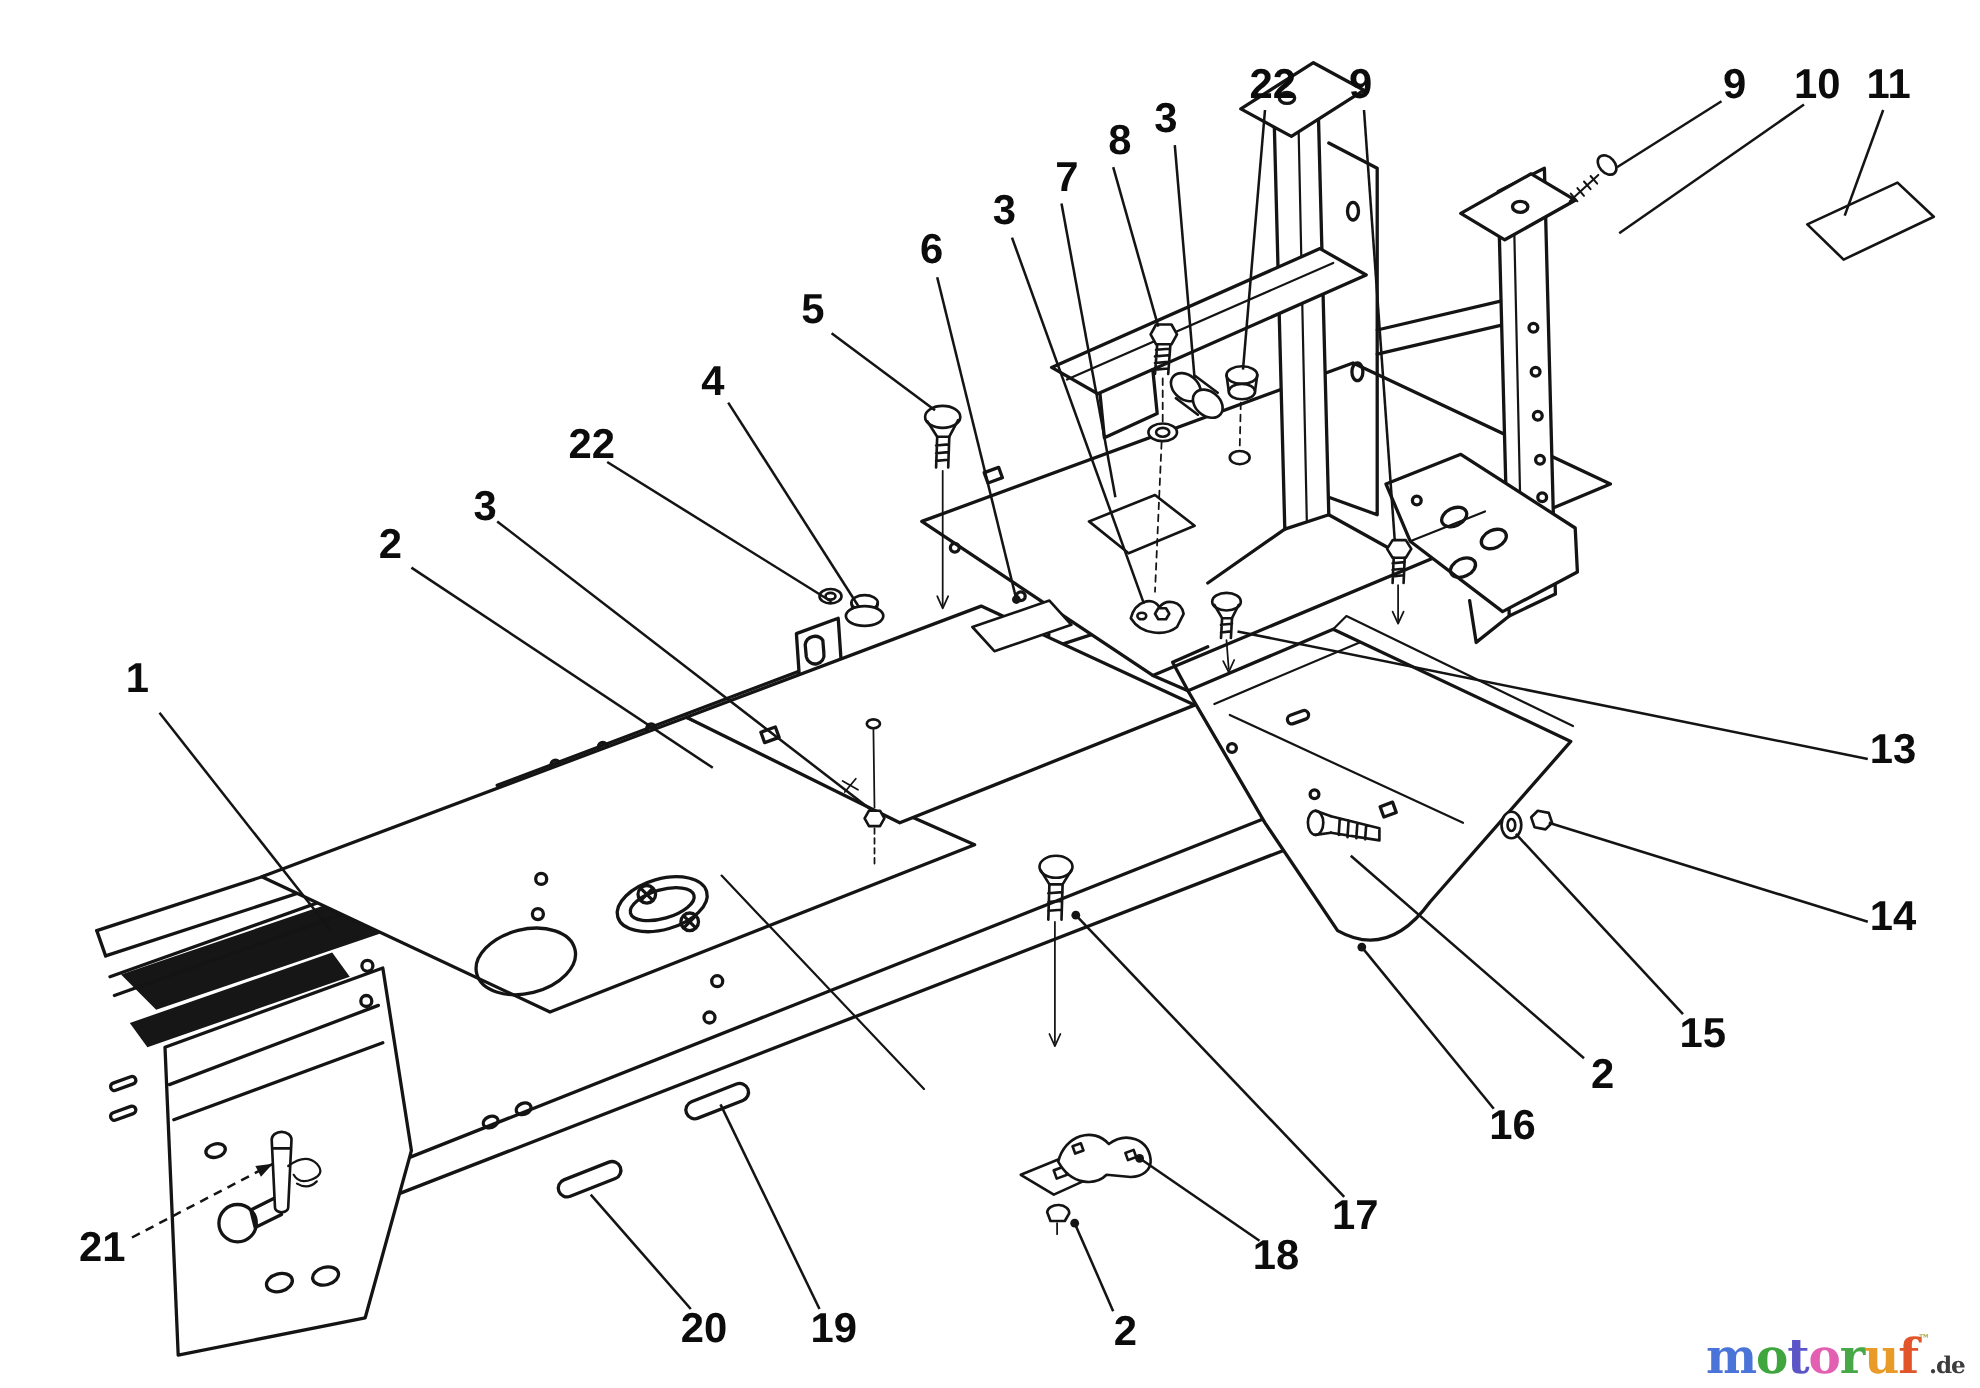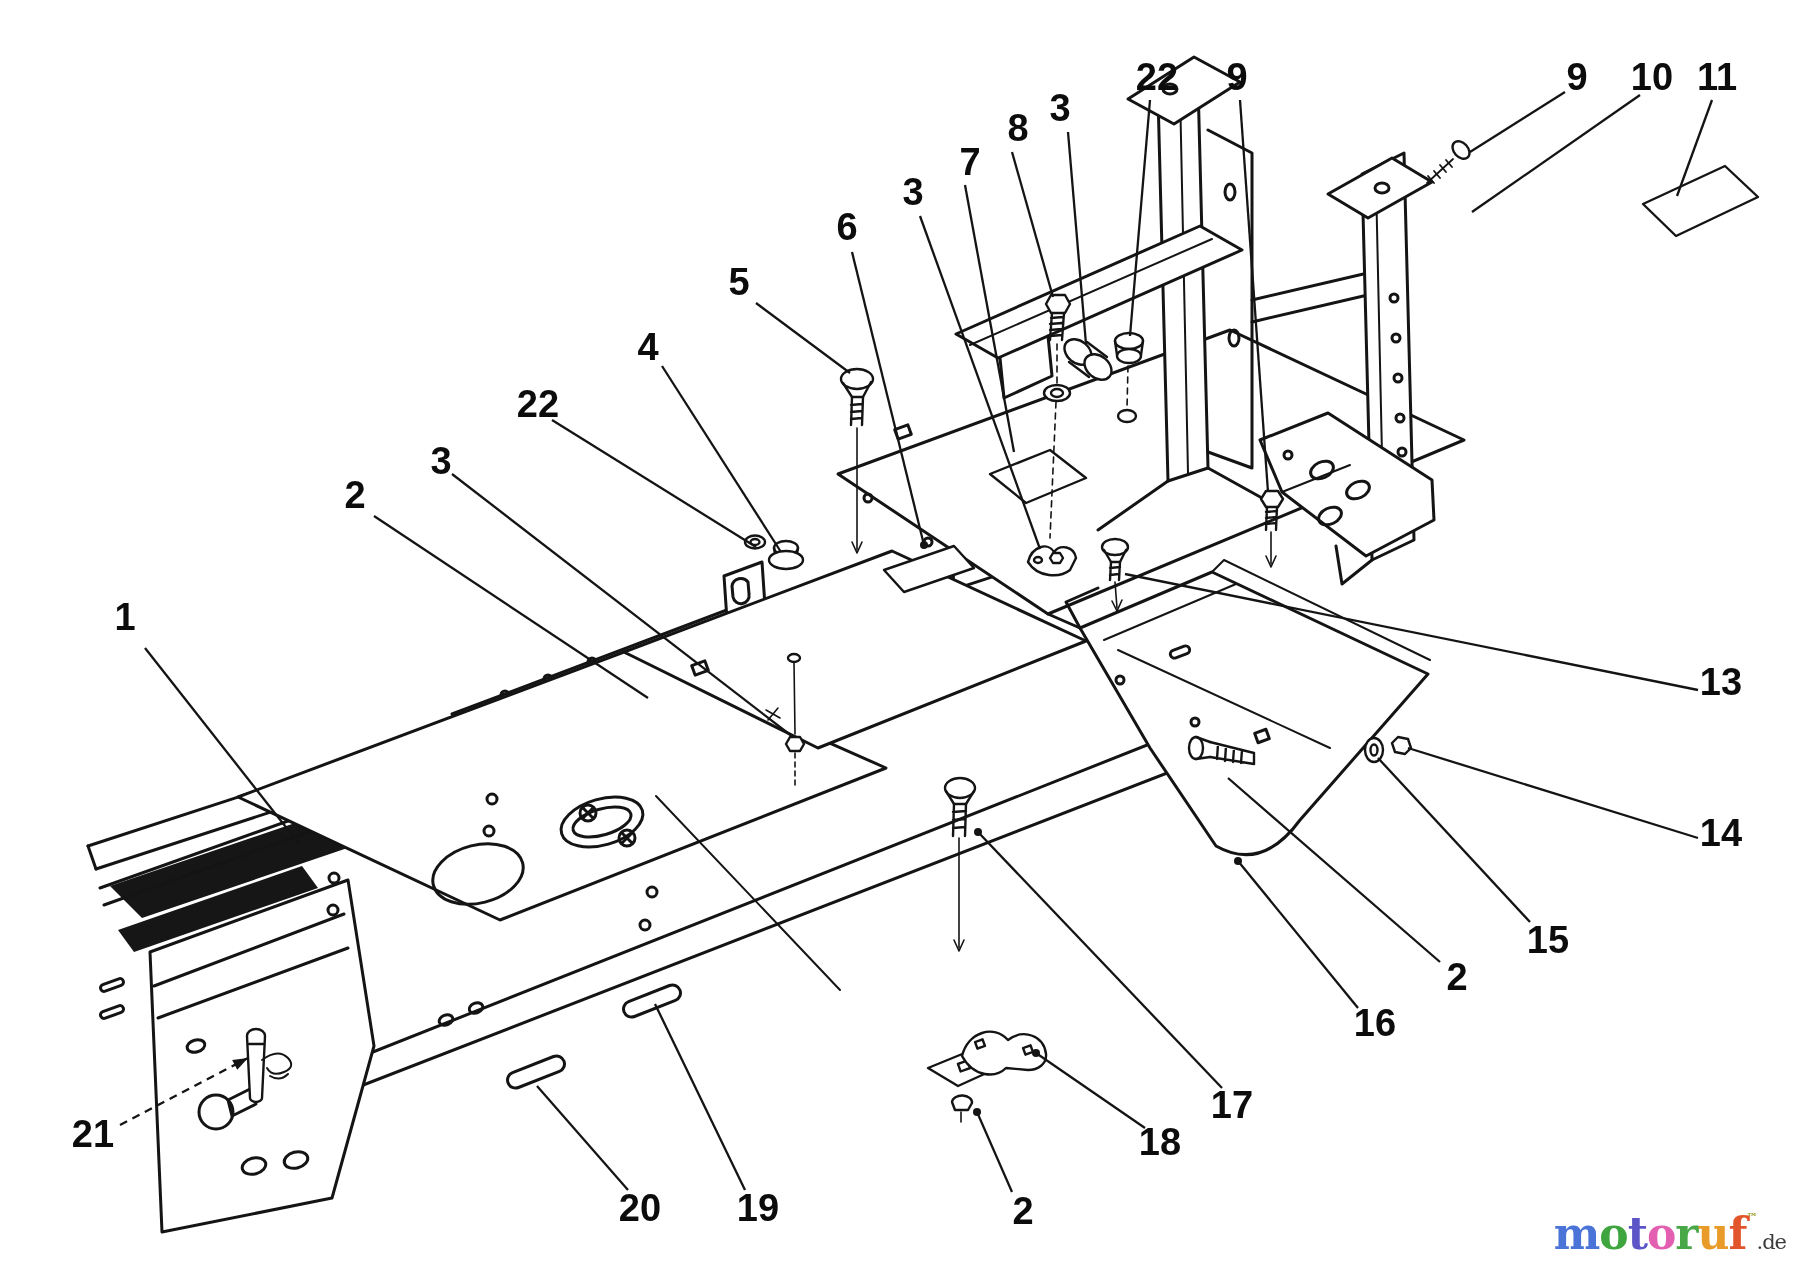--- a/index.html
+++ b/index.html
@@ -1,20 +1,20 @@
 <!DOCTYPE html>
 <html><head>
 <meta charset="utf-8">
 <style>
   html,body{margin:0;padding:0;background:#ffffff;}
   #stage{position:relative;width:1800px;height:1262px;background:#ffffff;overflow:hidden;}
   svg text{font-family:"Liberation Sans",sans-serif;}
   #wm{position:absolute;right:14px;bottom:6px;font-family:"DejaVu Serif",serif;
       font-weight:bold;font-size:44px;letter-spacing:-1px;line-height:1;user-select:none;}
-  #wm .suf{font-size:21px;font-weight:normal;}
+  #wm .suf{font-size:21px;font-weight:bold;}
   #wm .tm{font-size:11px;vertical-align:top;color:#9a9a28;}
 </style>
 </head>
 <body>
 
 <div id="stage">
 <svg id="diagram" width="1800" height="1262" viewBox="0 0 1800 1262" xmlns="http://www.w3.org/2000/svg">
 
   <g stroke="#141414" stroke-width="3" fill="none" stroke-linecap="round" stroke-linejoin="round">
 

